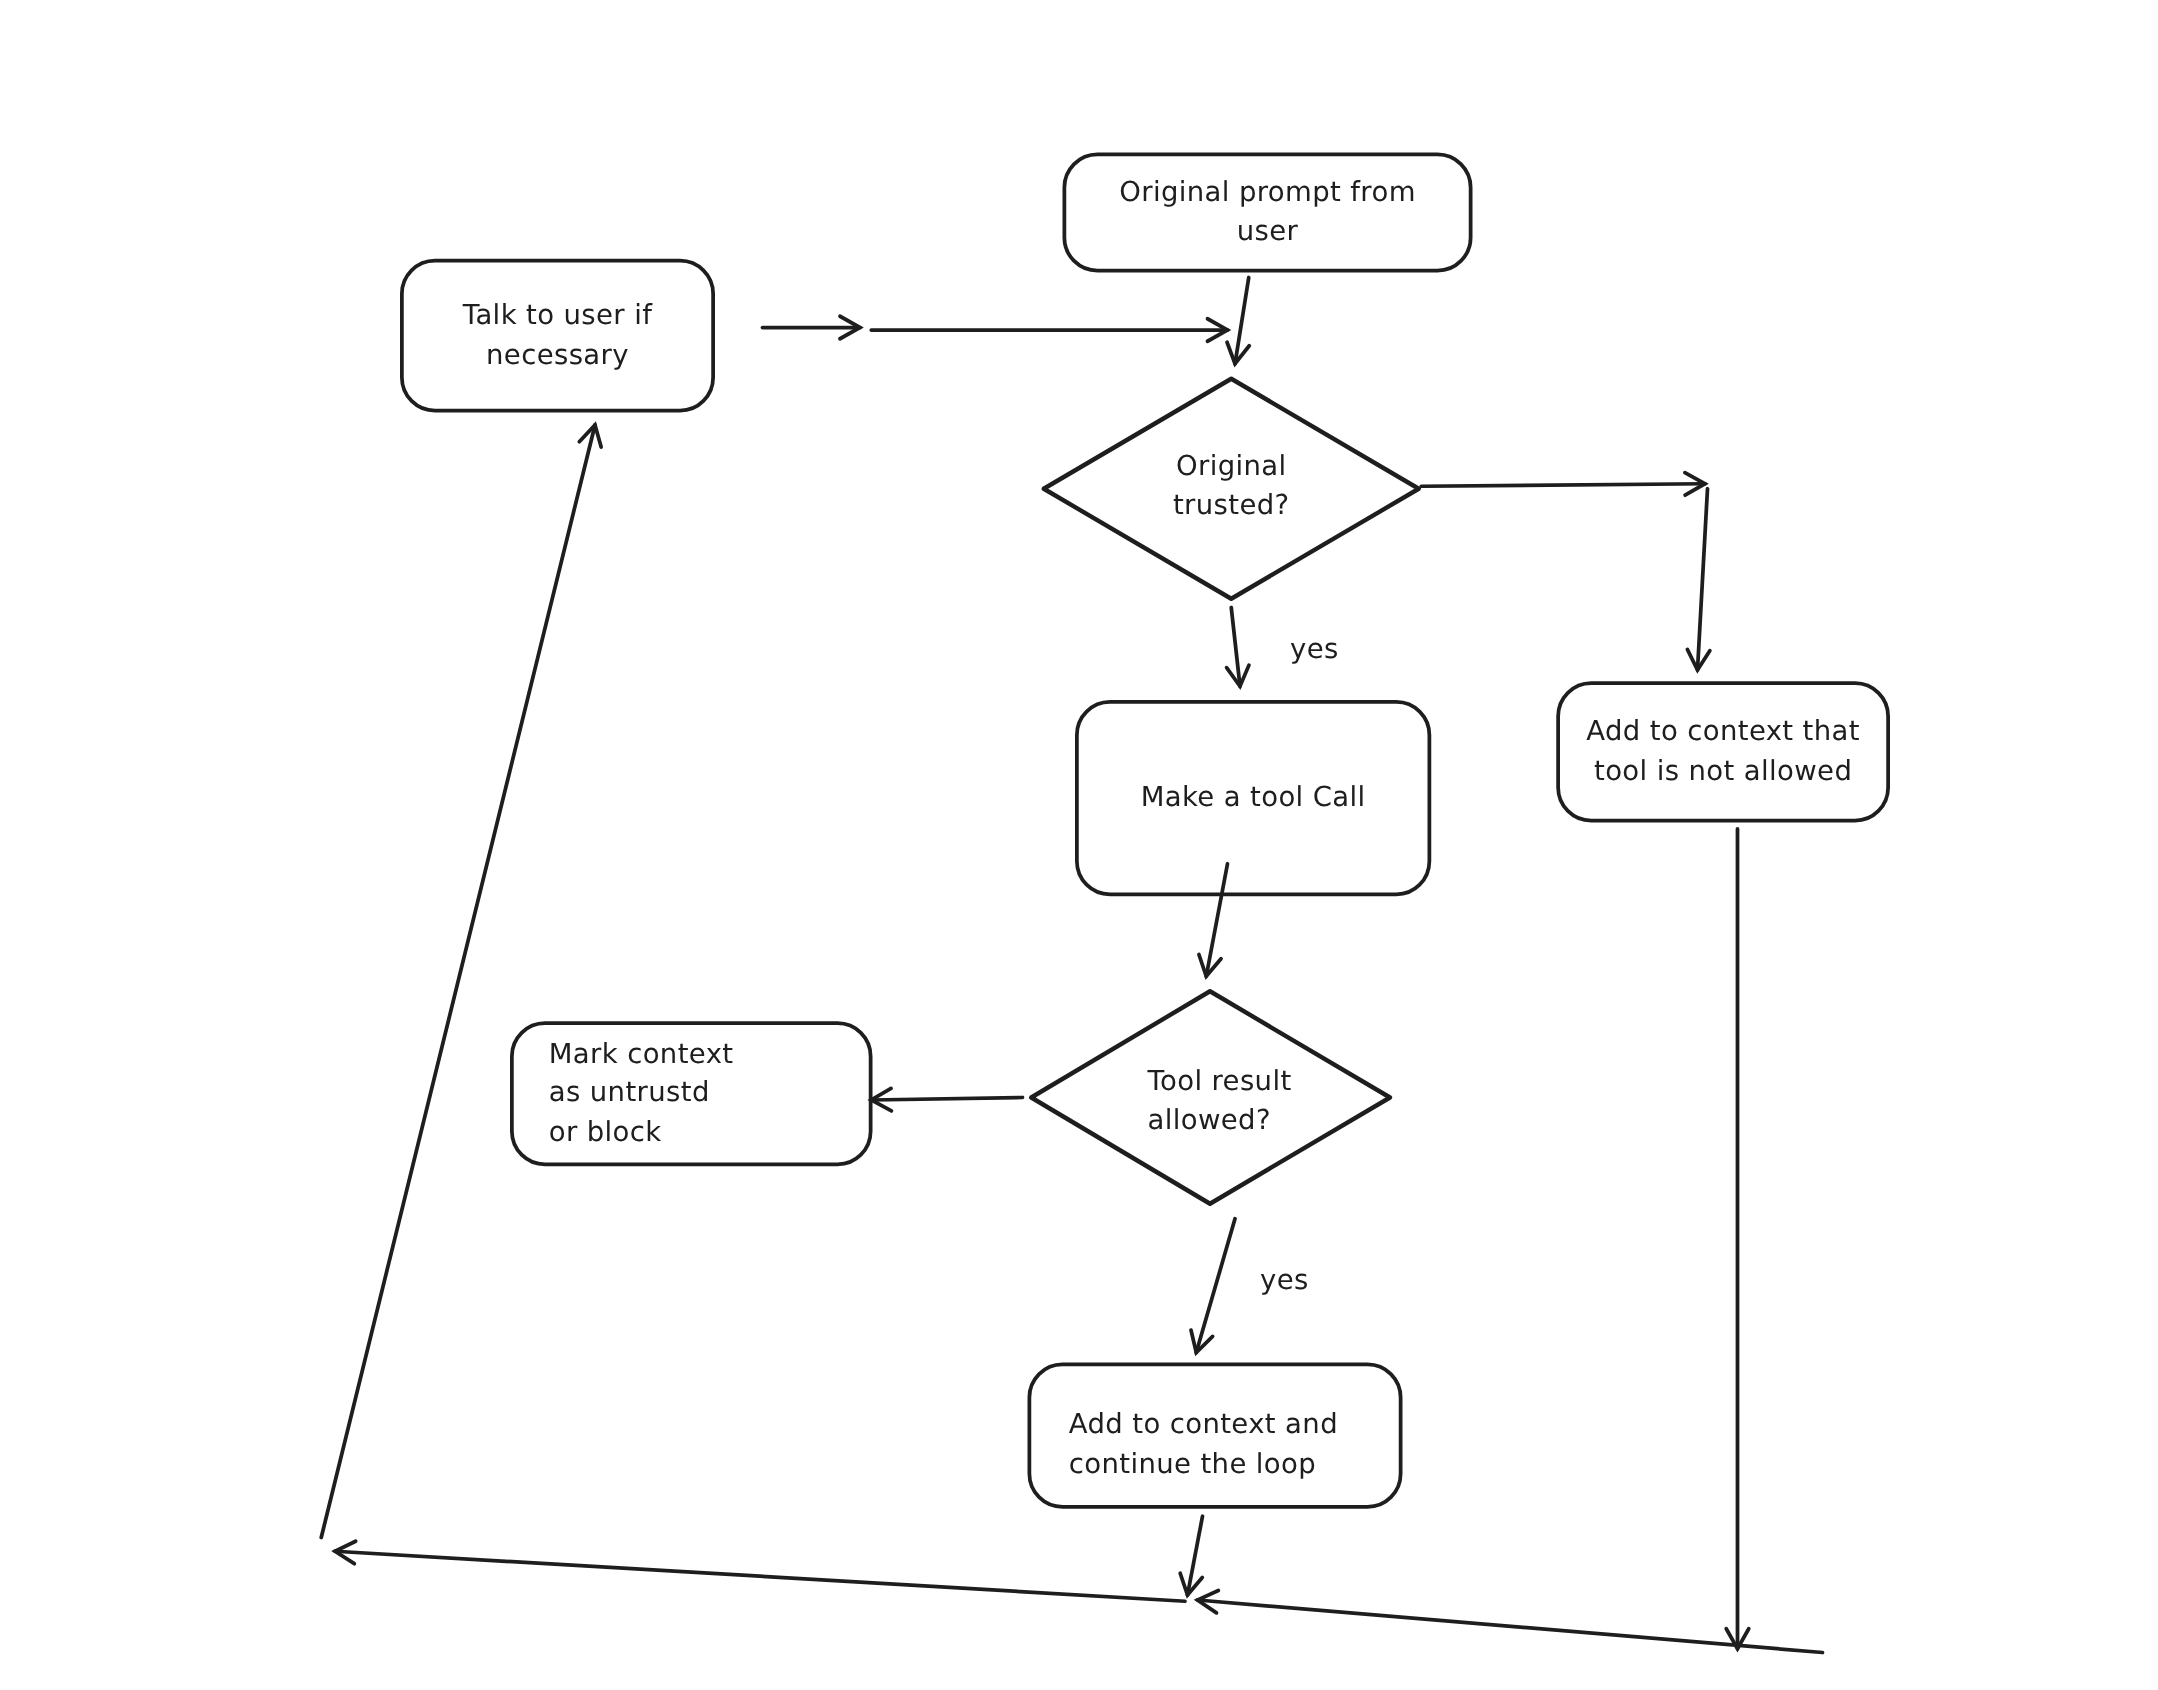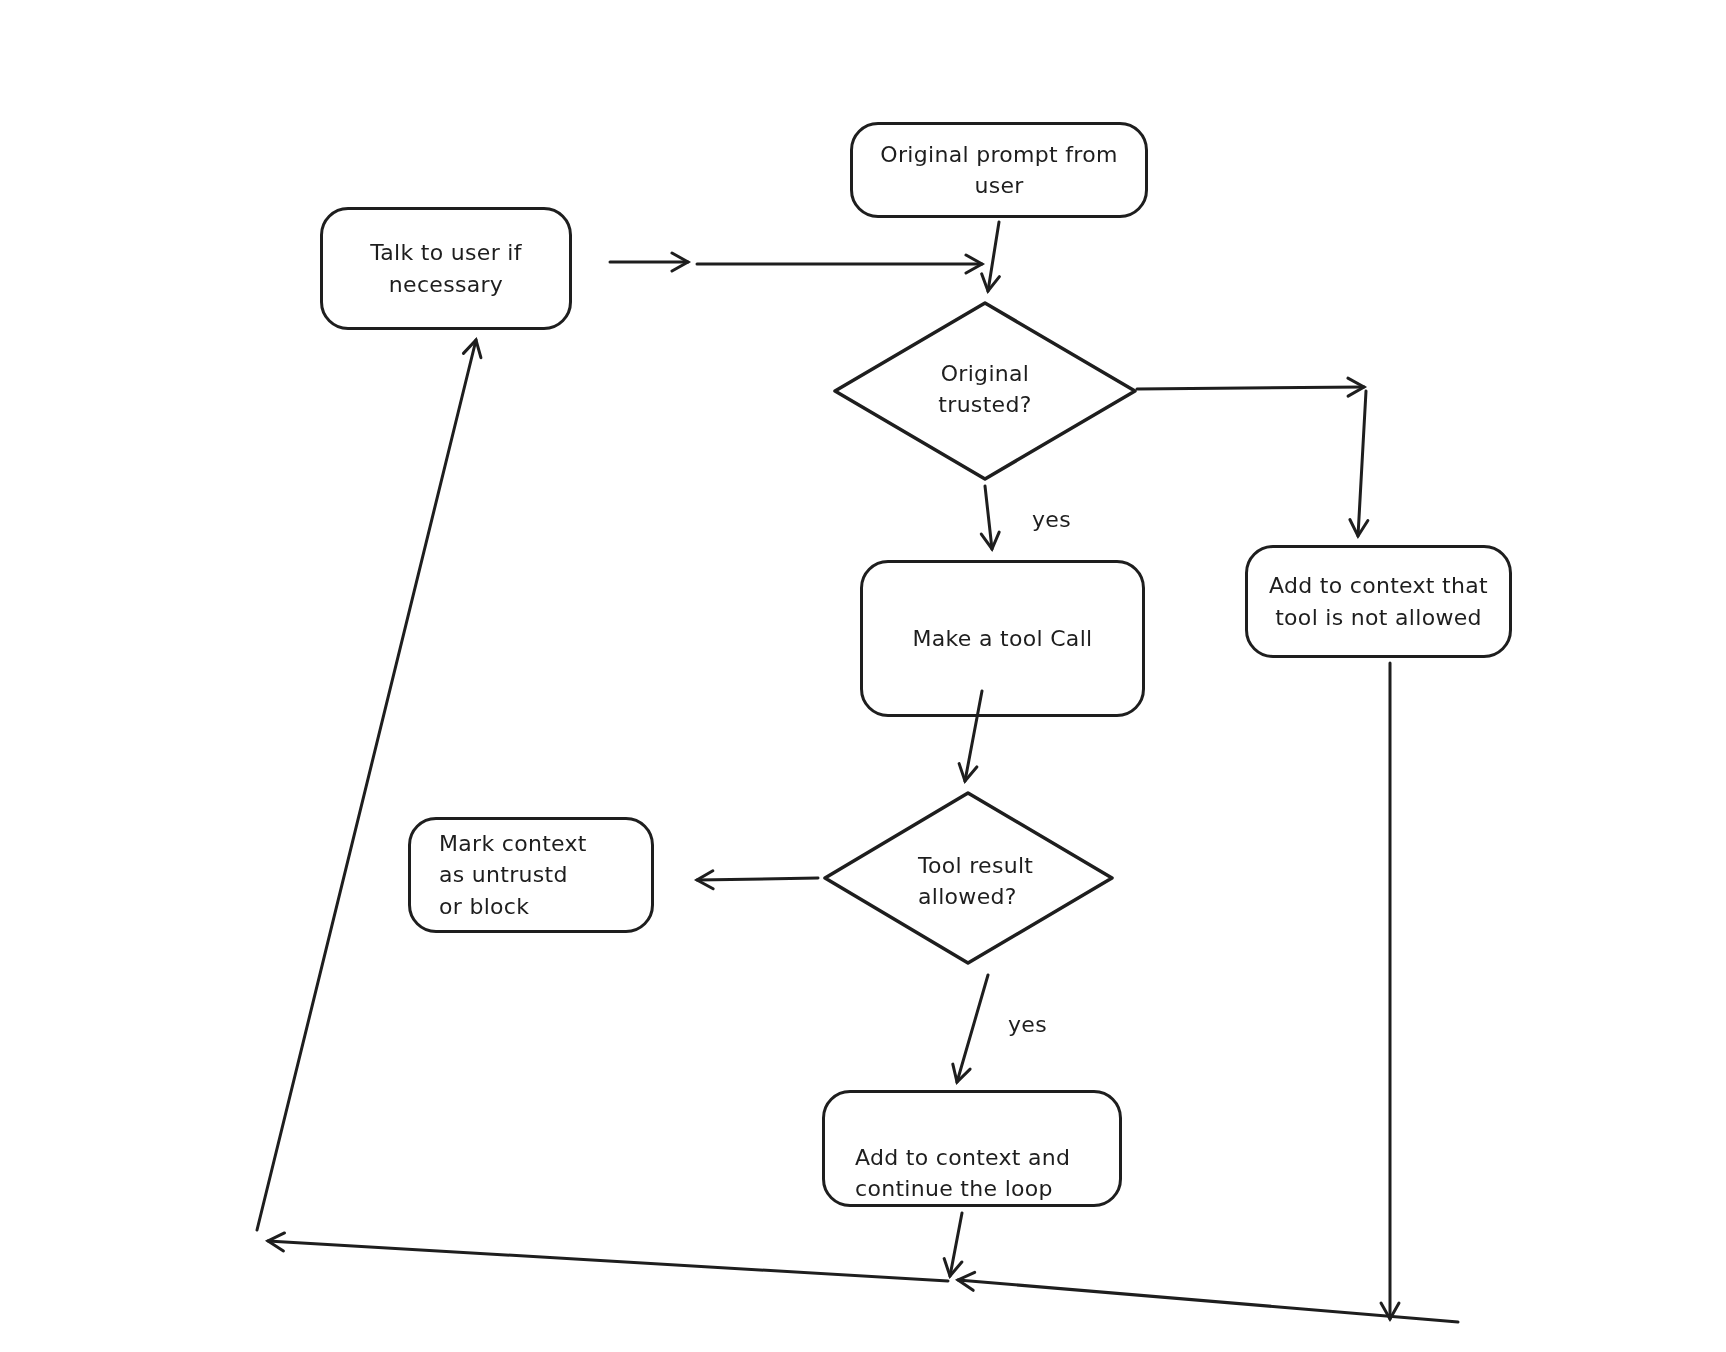--- a/index.html
+++ b/index.html
@@ -28,21 +28,21 @@
   }
   .label {
     font-size: 22px;
     line-height: 1.42;
     letter-spacing: 0.3px;
     white-space: pre-line;
     text-align: center;
   }
   .node.align-left { justify-content: flex-start; }
   .node.align-left .label { text-align: left; }
-  .node.top-left { align-items: flex-end; justify-content: flex-start; }
+  .node.top-left { align-items: center; justify-content: flex-start; }
   .node.top-left .label { text-align: left; }
   .diamond-label {
     position: absolute;
     font-size: 22px;
     line-height: 1.42;
     letter-spacing: 0.3px;
     white-space: pre-line;
   }
   .edge-label {
     position: absolute;
@@ -74,40 +74,40 @@
     <line class="edge-line" x1="982" y1="691" x2="965" y2="781" marker-end="url(#arrow)"></line>
     <line class="edge-line" x1="818" y1="878" x2="697" y2="880" marker-end="url(#arrow)"></line>
     <line class="edge-line" x1="988" y1="975" x2="957" y2="1082" marker-end="url(#arrow)"></line>
     <line class="edge-line" x1="1390" y1="663" x2="1390" y2="1319" marker-end="url(#arrow)"></line>
     <line class="edge-line" x1="1458" y1="1322" x2="958" y2="1280" marker-end="url(#arrow)"></line>
     <line class="edge-line" x1="962" y1="1213" x2="950" y2="1276" marker-end="url(#arrow)"></line>
     <line class="edge-line" x1="948" y1="1281" x2="268" y2="1241" marker-end="url(#arrow)"></line>
     <line class="edge-line" x1="257" y1="1230" x2="476" y2="340" marker-end="url(#arrow)"></line>
   </svg>
 
-  <div class="node" style="left:850px; top:122px; width:298px; height:96px;">
+  <div class="node" style="left:850px; top:122px; width:328px; height:96px;">
     <span class="label">Original prompt from
 user</span>
   </div>
 
   <div class="node" style="left:320px; top:207px; width:252px; height:123px;">
     <span class="label">Talk to user if
 necessary</span>
   </div>
 
   <div class="node" style="left:860px; top:560px; width:285px; height:157px;">
     <span class="label">Make a tool Call</span>
   </div>
 
   <div class="node" style="left:1245px; top:545px; width:267px; height:113px;">
     <span class="label">Add to context that
 tool is not allowed</span>
   </div>
 
-  <div class="node align-left" style="left:408px; top:817px; width:246px; height:116px; padding-left:28px;">
+  <div class="node align-left" style="left:408px; top:817px; width:290px; height:116px; padding-left:28px;">
     <span class="label">Mark context
 as untrustd
 or block</span>
   </div>
 
   <div class="node top-left" style="left:822px; top:1090px; width:300px; height:117px; padding:14px 0 0 30px;">
     <span class="label">Add to context and
 continue the loop</span>
   </div>
 

